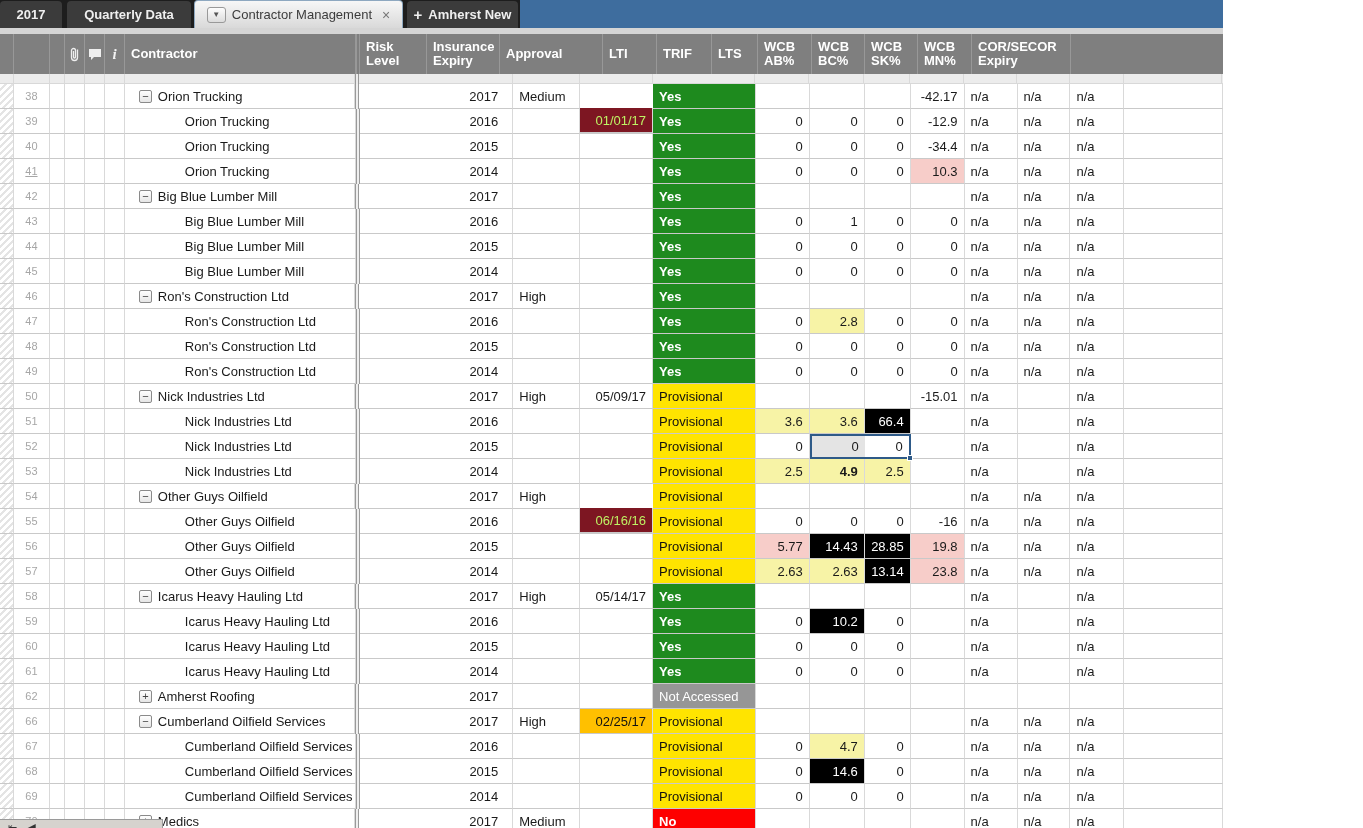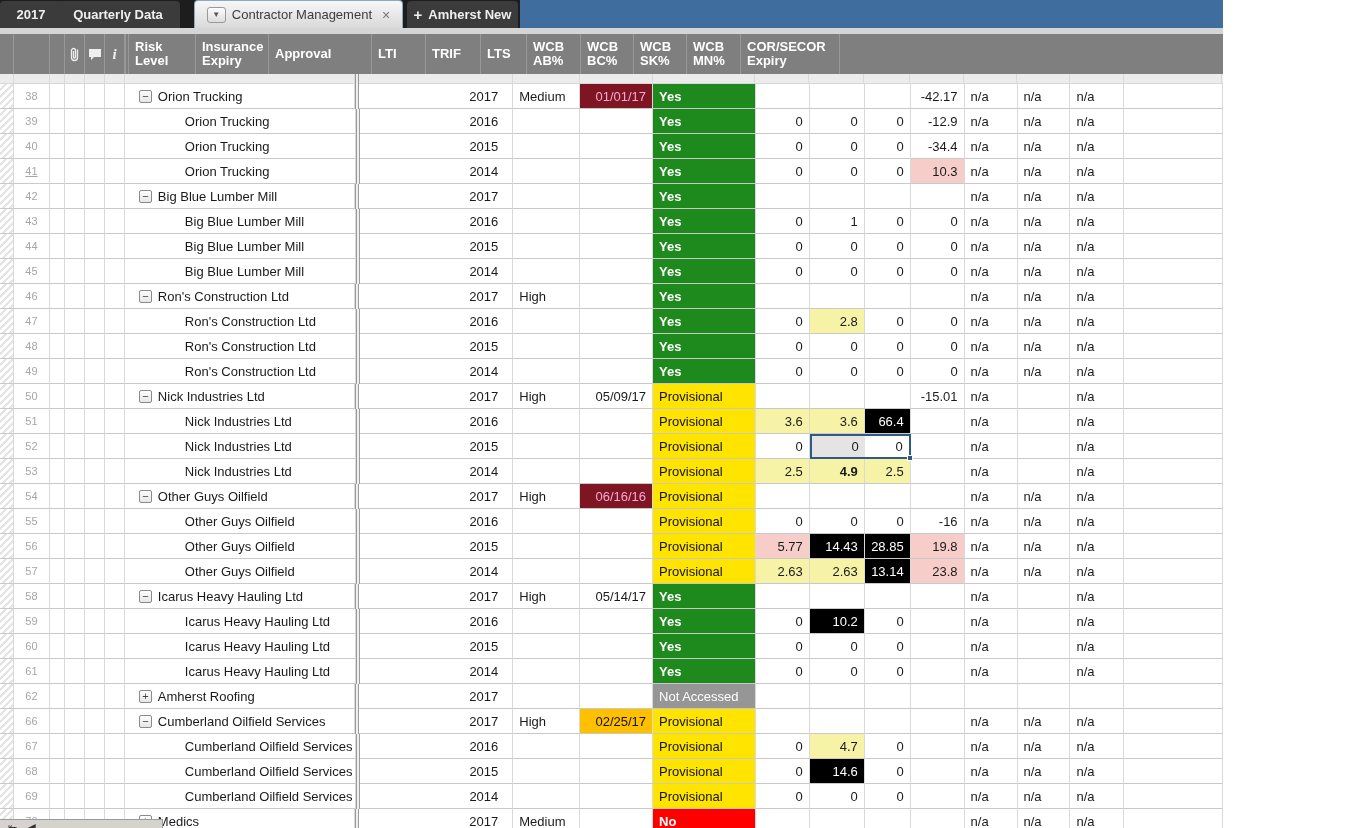--- a/index.html
+++ b/index.html
@@ -52,21 +52,21 @@
   
   .s-py    { background:#f7f3a6; }
   .s-pink  { background:#f7cdc9; }
   .s-black { background:#000; color:#fff; }
   .s-selL  { background:#e4e4e4; border:2px solid #2e5a88; border-right:none; }
   .s-selR  { border:2px solid #2e5a88; border-left:none; }
   .a-yes  { background:#1e8a1e; color:#fff; font-weight:600; }
   .a-prov { background:#ffe400; color:#111; }
   .a-na   { background:#969696; color:#fff; }
   .a-no   { background:#fe0000; color:#fff; font-weight:600; }
-  .e-darkred { background:#7d1622; color:#f9a8d4; justify-content:center; }
+  .e-darkred { background:#7d1622; color:#bef264; justify-content:center;margin-top:24px; }
   .e-amber   { background:#ffc000; color:#111; justify-content:center; }
   .sel-handle { position:absolute; right:-4px; bottom:-4px; width:6px; height:6px;
                 background:#2e5a88; border:1px solid #fff; z-index:5; }
 
   .hicon { display:flex; align-items:center; justify-content:center; width:100%; }
   .info-i { font-family:"Liberation Serif", serif; font-style:italic; font-weight:bold;
             color:#f2f2f2; font-size:15px; }
 
   #sheetnav { position:absolute; left:0; top:819px; width:163px; height:9px; background:#d6d3ce;
               border:1px solid #9a9a9a; border-bottom:none; border-left:none; overflow:hidden;
@@ -75,21 +75,21 @@
 </head>
 <body>
 
 <div id="app">
 
   <div id="tabbar">
     <div class="darkzone"></div>
     <div class="tab" style="left:0;width:62px;">
       <span>2017</span>
     </div>
-    <div class="tab" style="left:56px;width:124px;">
+    <div class="tab" style="left:67px;width:124px;">
       <span>Quarterly Data</span>
     </div>
     <div class="tab active" style="left:194px;width:209px;">
       <span class="dd-btn">▼</span>
       <span>Contractor Management</span>
       <span class="close-x">×</span>
     </div>
     <div class="tab" style="left:407px;width:111px;">
       <span class="plus">+</span>
       <span>Amherst New</span>
@@ -113,20 +113,21 @@
         <div class="hcell center" style="width: 20px;">
           <span class="hicon">
             <svg width="14" height="13" viewBox="0 0 14 13">
               <path d="M1 1h12v8H6l-3 3v-3H1z" fill="#efefef"></path>
             </svg>
           </span>
         </div>
         <div class="hcell center" style="width: 20px;">
           <span class="info-i">i</span>
         </div>
+        <div class="hcell" style="width: 231px; white-space: normal;">Contractor</div>
         <div class="divider"></div>
         <div class="hcell" style="width: 67px; white-space: normal;">Risk Level</div>
         <div class="hcell" style="width: 73px; white-space: normal;">Insurance Expiry</div>
         <div class="hcell" style="width: 103px; white-space: normal;">Approval</div>
         <div class="hcell" style="width: 54px; white-space: normal;">LTI</div>
         <div class="hcell" style="width: 55px; white-space: normal;">TRIF</div>
         <div class="hcell" style="width: 46px; white-space: normal;">LTS</div>
         <div class="hcell" style="width: 54px; white-space: normal;">WCB AB%</div>
         <div class="hcell" style="width: 53px; white-space: normal;">WCB BC%</div>
         <div class="hcell" style="width: 53px; white-space: normal;">WCB SK%</div>

